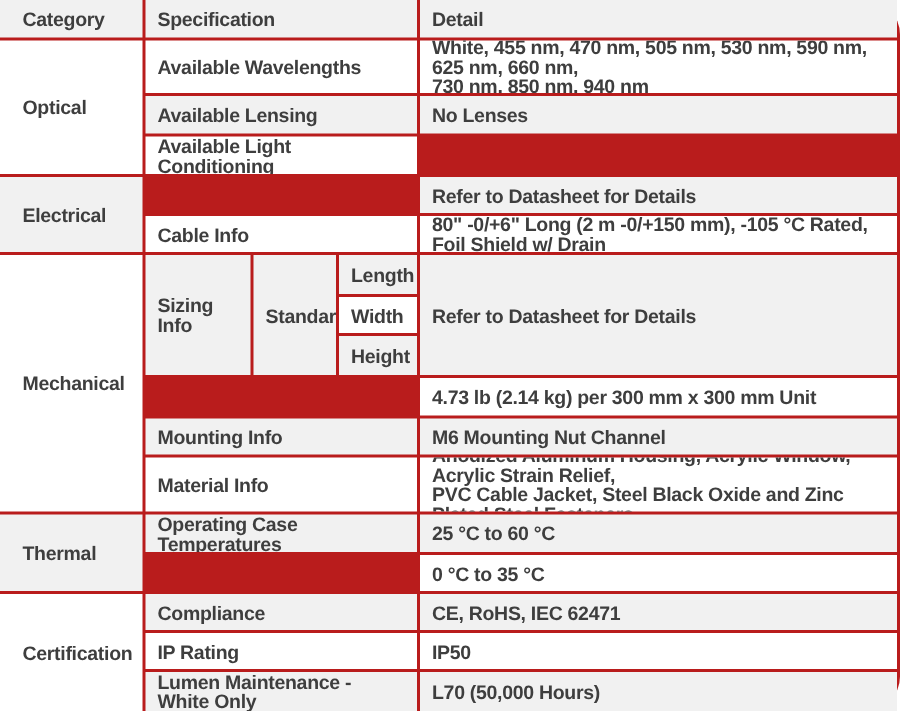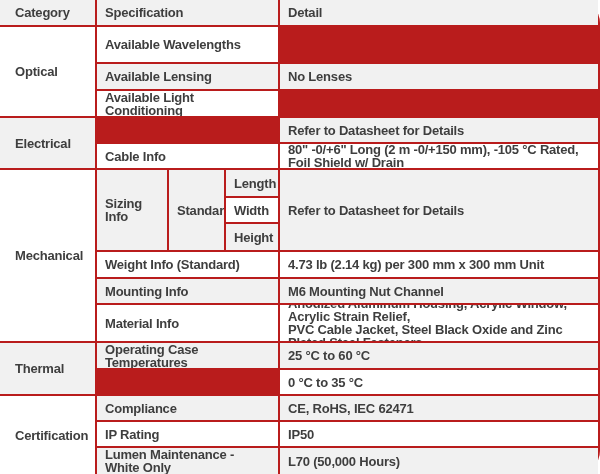--- a/index.html
+++ b/index.html
@@ -35,37 +35,38 @@
 <body>
 
 <div class="tbl">
 
   <div class="c g cat" style="grid-area:1/1/2/2">Category</div>
   <div class="c g" style="grid-area:1/5/2/6">Detail</div>
   <div class="c g" style="grid-area:1/2/2/5">Specification</div>
 
   <div class="c cat" style="grid-area:2/1/5/2">Optical</div>
   <div class="c" style="grid-area:2/2/3/5">Available Wavelengths</div>
+  <div class="c ml" style="grid-area:2/5/3/6">White, 455 nm, 470 nm, 505 nm, 530 nm, 590 nm, 625 nm, 660 nm,
+730 nm, 850 nm, 940 nm</div>
   <div class="c g" style="grid-area:3/2/4/5">Available Lensing</div>
   <div class="c g" style="grid-area:3/5/4/6">No Lenses</div>
   <div class="c" style="grid-area:4/2/5/5">Available Light Conditioning</div>
 
   <div class="c g cat" style="grid-area:5/1/7/2">Electrical</div>
   <div class="c g" style="grid-area:5/5/6/6">Refer to Datasheet for Details</div>
   <div class="c" style="grid-area:6/2/7/5">Cable Info</div>
   <div class="c" style="grid-area:6/5/7/6">80" -0/+6" Long (2 m -0/+150 mm), -105 °C Rated, Foil Shield w/ Drain</div>
 
   <div class="c cat" style="grid-area:7/1/13/2">Mechanical</div>
   <div class="c g" style="grid-area:7/2/10/3">Sizing Info</div>
   <div class="c g" style="grid-area:7/3/10/4">Standard</div>
   <div class="c g" style="grid-area:7/4/8/5">Length</div>
   <div class="c" style="grid-area:8/4/9/5">Width</div>
   <div class="c g" style="grid-area:9/4/10/5">Height</div>
   <div class="c g" style="grid-area:7/5/10/6">Refer to Datasheet for Details</div>
-  <div class="c" style="grid-area:10/2/11/5">Weight Info (Standard)</div>
   <div class="c" style="grid-area:10/5/11/6">4.73 lb (2.14 kg) per 300 mm x 300 mm Unit</div>
   <div class="c g" style="grid-area:11/2/12/5">Mounting Info</div>
   <div class="c g" style="grid-area:11/5/12/6">M6 Mounting Nut Channel</div>
   <div class="c" style="grid-area:12/2/13/5">Material Info</div>
   <div class="c ml" style="grid-area:12/5/13/6">Anodized Aluminum Housing, Acrylic Window, Acrylic Strain Relief,
 PVC Cable Jacket, Steel Black Oxide and Zinc Plated Steel Fasteners</div>
 
   <div class="c g cat" style="grid-area:13/1/15/2">Thermal</div>
   <div class="c g" style="grid-area:13/2/14/5">Operating Case Temperatures</div>
   <div class="c g" style="grid-area:13/5/14/6">25 °C to 60 °C</div>

